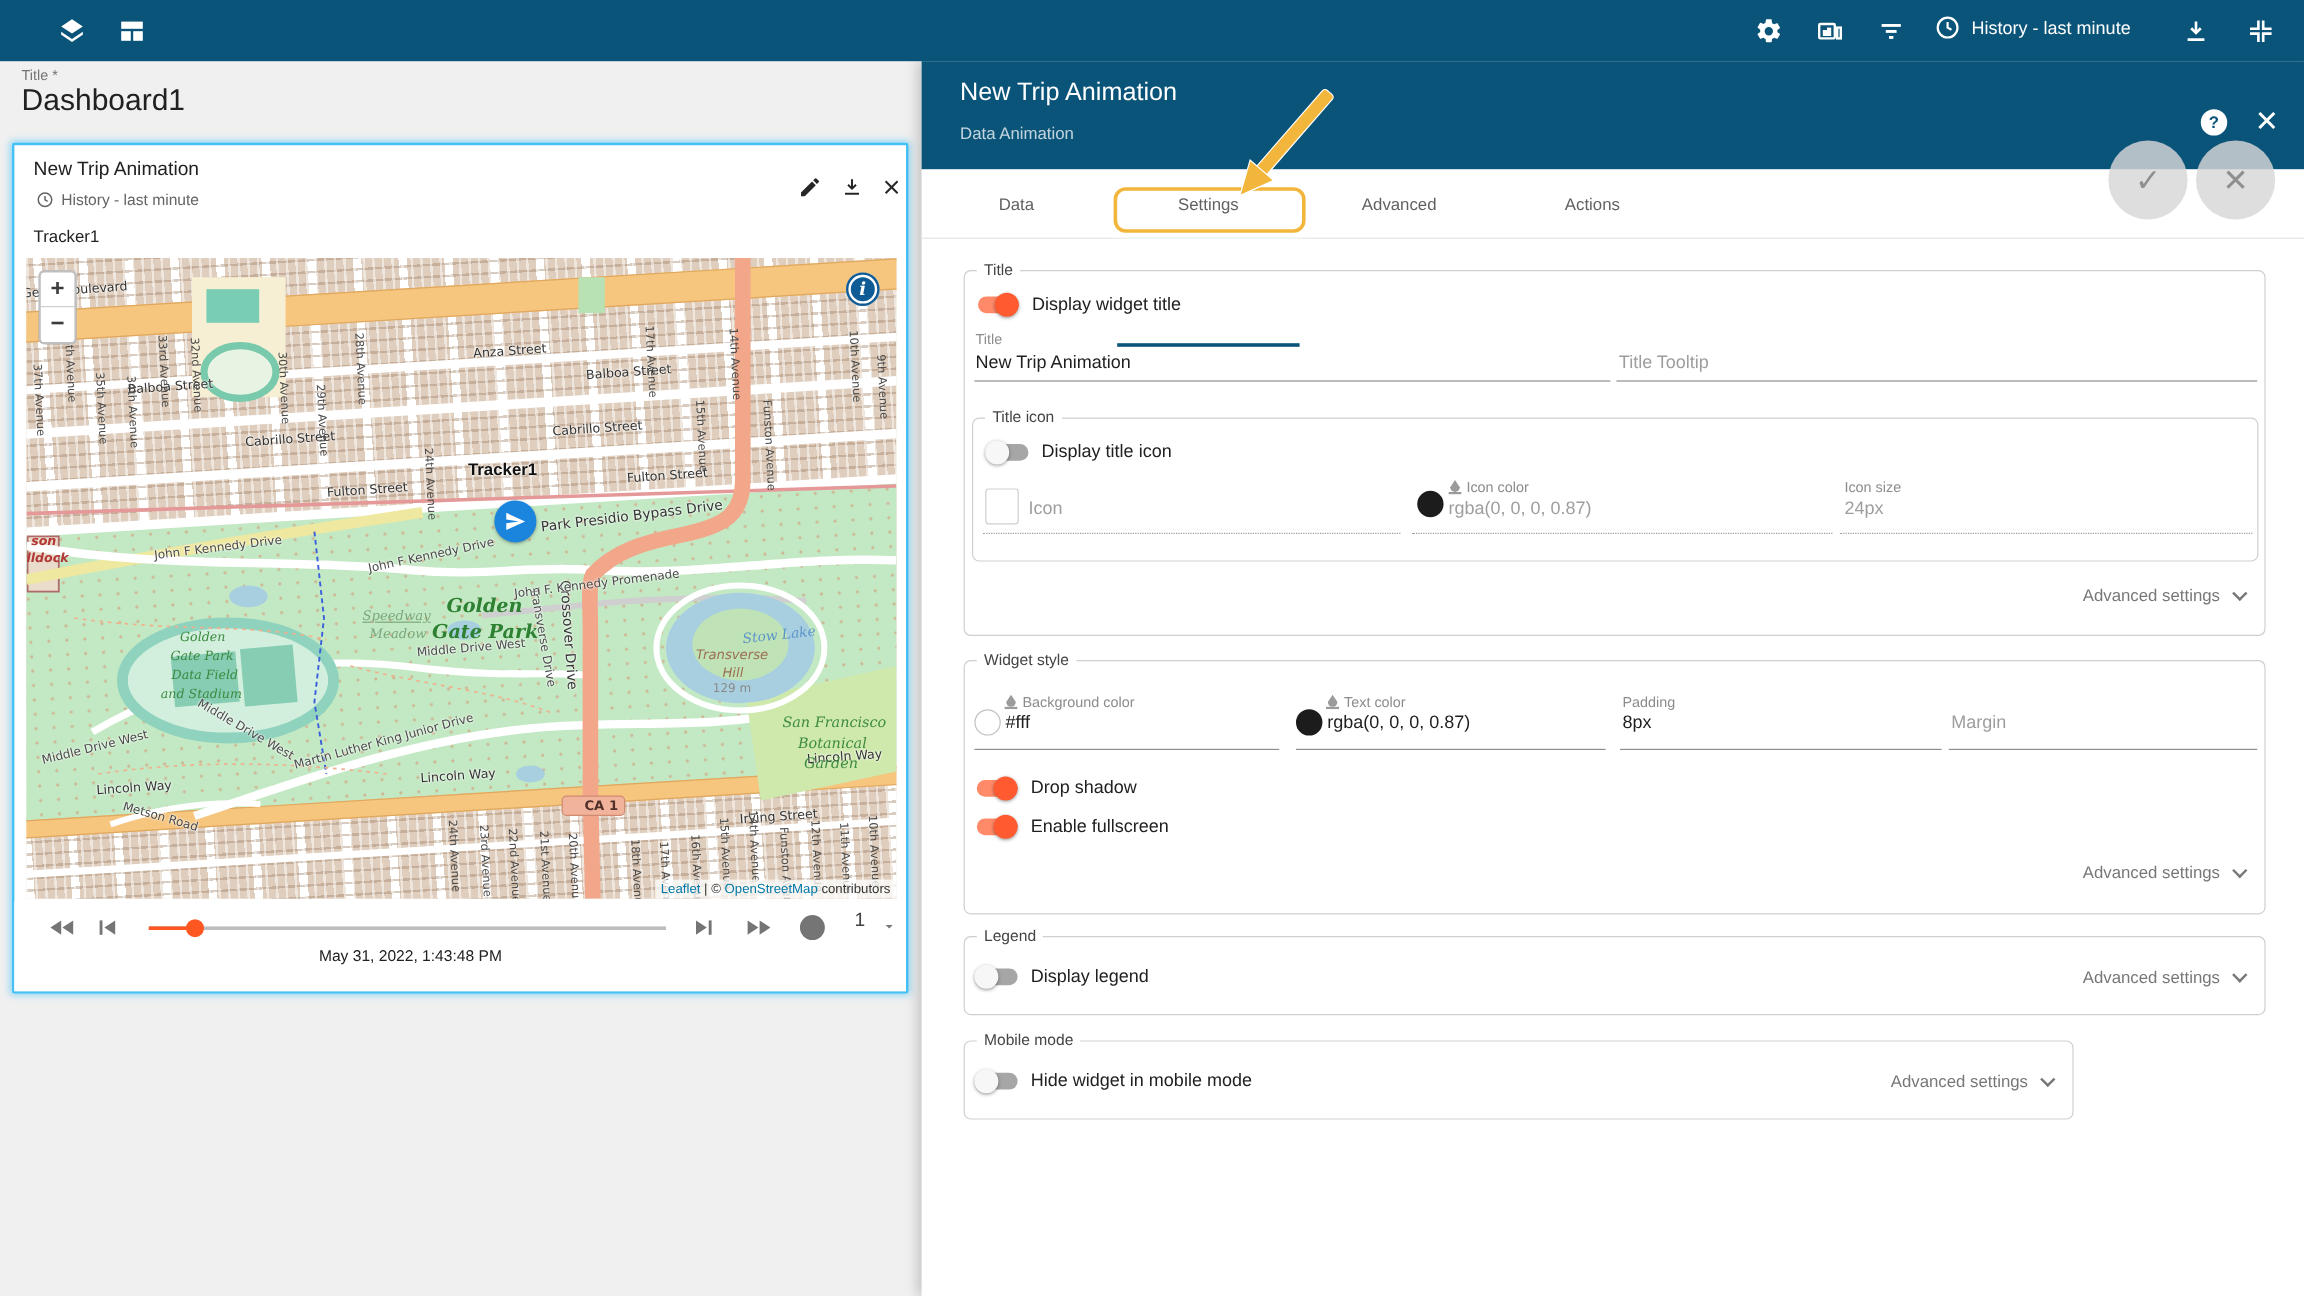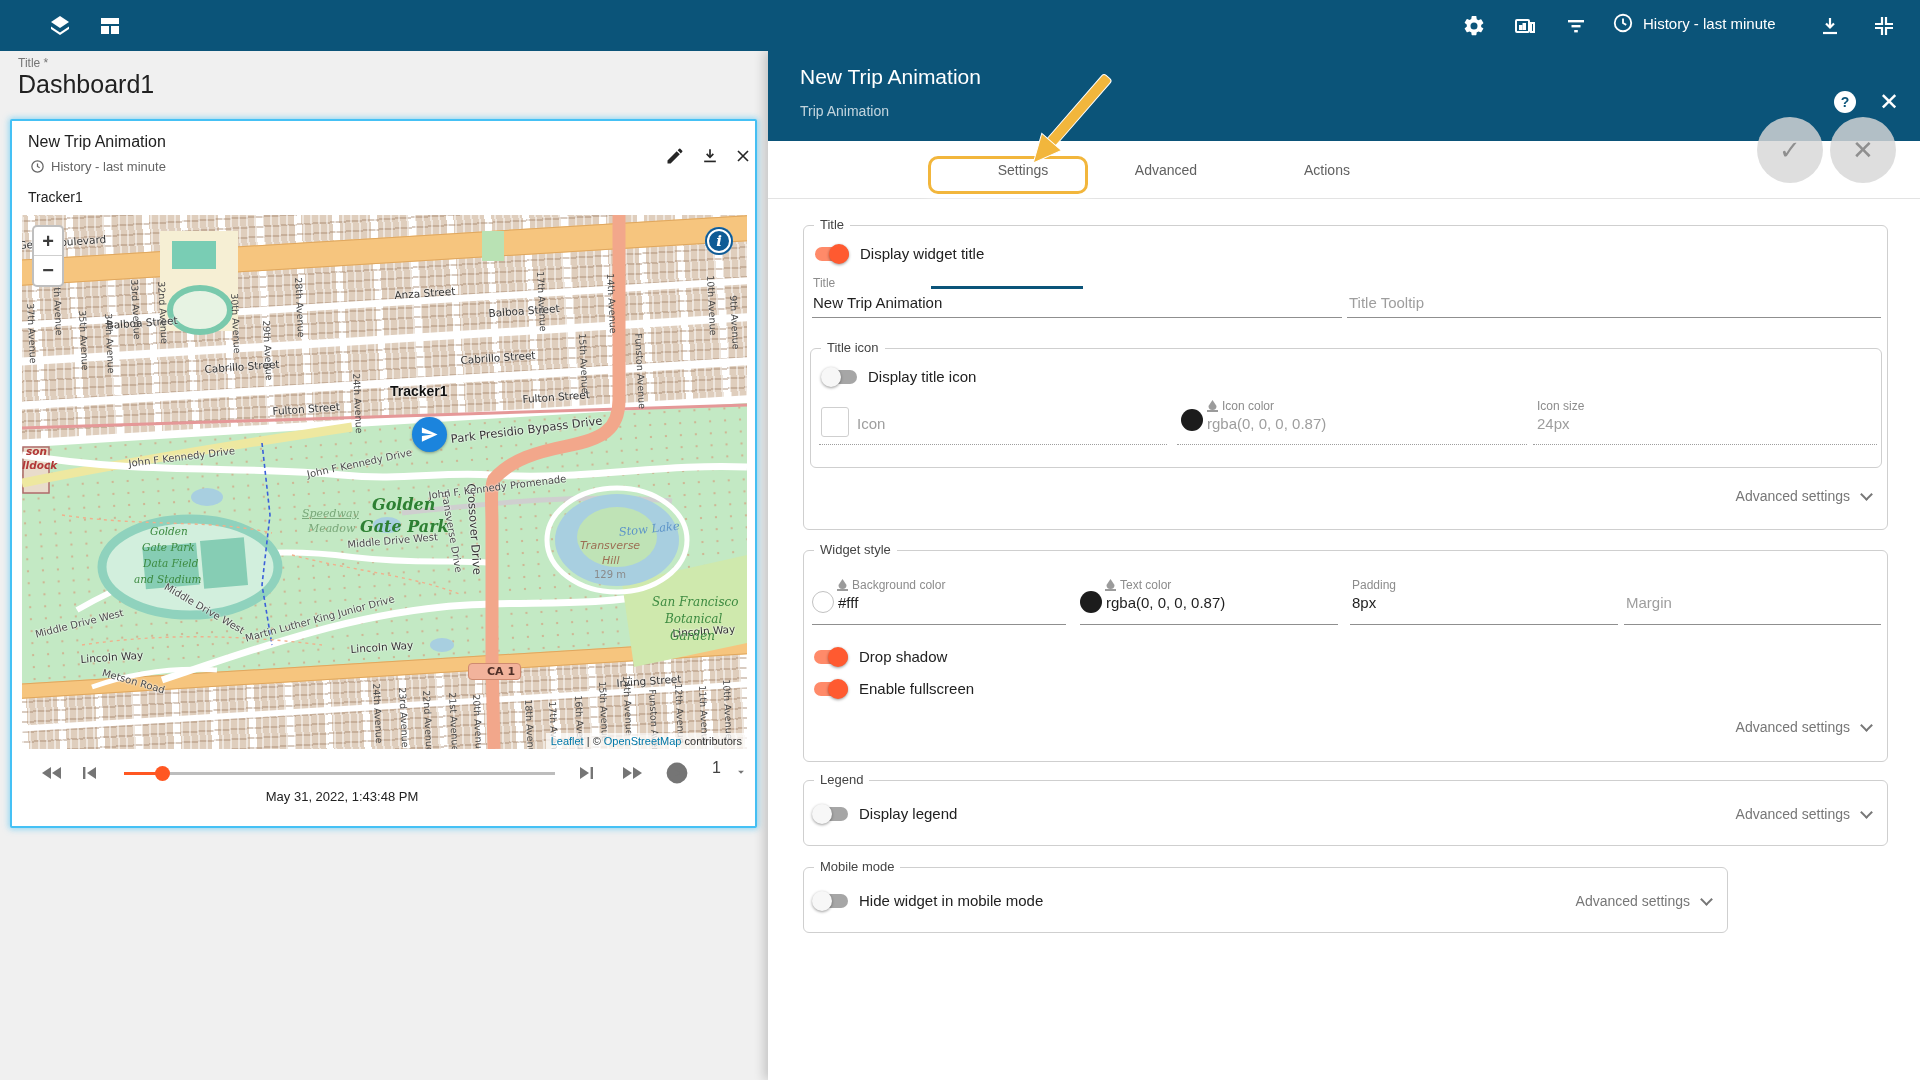--- a/index.html
+++ b/index.html
@@ -390,35 +390,36 @@
           </svg>
       </span>
       <div id="tl-date">May 31, 2022, 1:43:48 PM</div>
     </div>
   </div>
 </div>
 
 <div id="drawer">
   <div id="dr-head">
     <div id="dr-title">New Trip Animation</div>
-    <div id="dr-sub">Trip Animation</div>
+    <div id="dr-sub">Data Animation</div>
     <div id="dr-help">
         <span>?</span>
       </div>
     <div id="dr-close"><span>✕</span></div>
   </div>
   <div class="fab" style="left:989px">
       <span>✓</span>
     </div>
   <div class="fab" style="left:1062px">
       <span>✕</span>
     </div>
 
   <div id="tabrow">
-    <div class="tab" style="left:180px">Settings</div>
+    <div class="tab" style="left:4px">Data</div>
+    <div class="tab" style="left:164px">Settings</div>
     <div class="tab" style="left:323px">Advanced</div>
     <div class="tab" style="left:484px">Actions</div>
     <div id="inkbar"></div>
   </div>
   <div id="tab-highlight"></div>
   <svg id="arrow-svg">
     <g transform="translate(340,26) rotate(131)" fill="#f2b63c" stroke="#ffffff" stroke-width="1">
       <rect x="0" y="-5.5" width="88" height="11" rx="3"></rect>
       <polygon points="114,0 86,-13 86,13"></polygon>
     </g>

